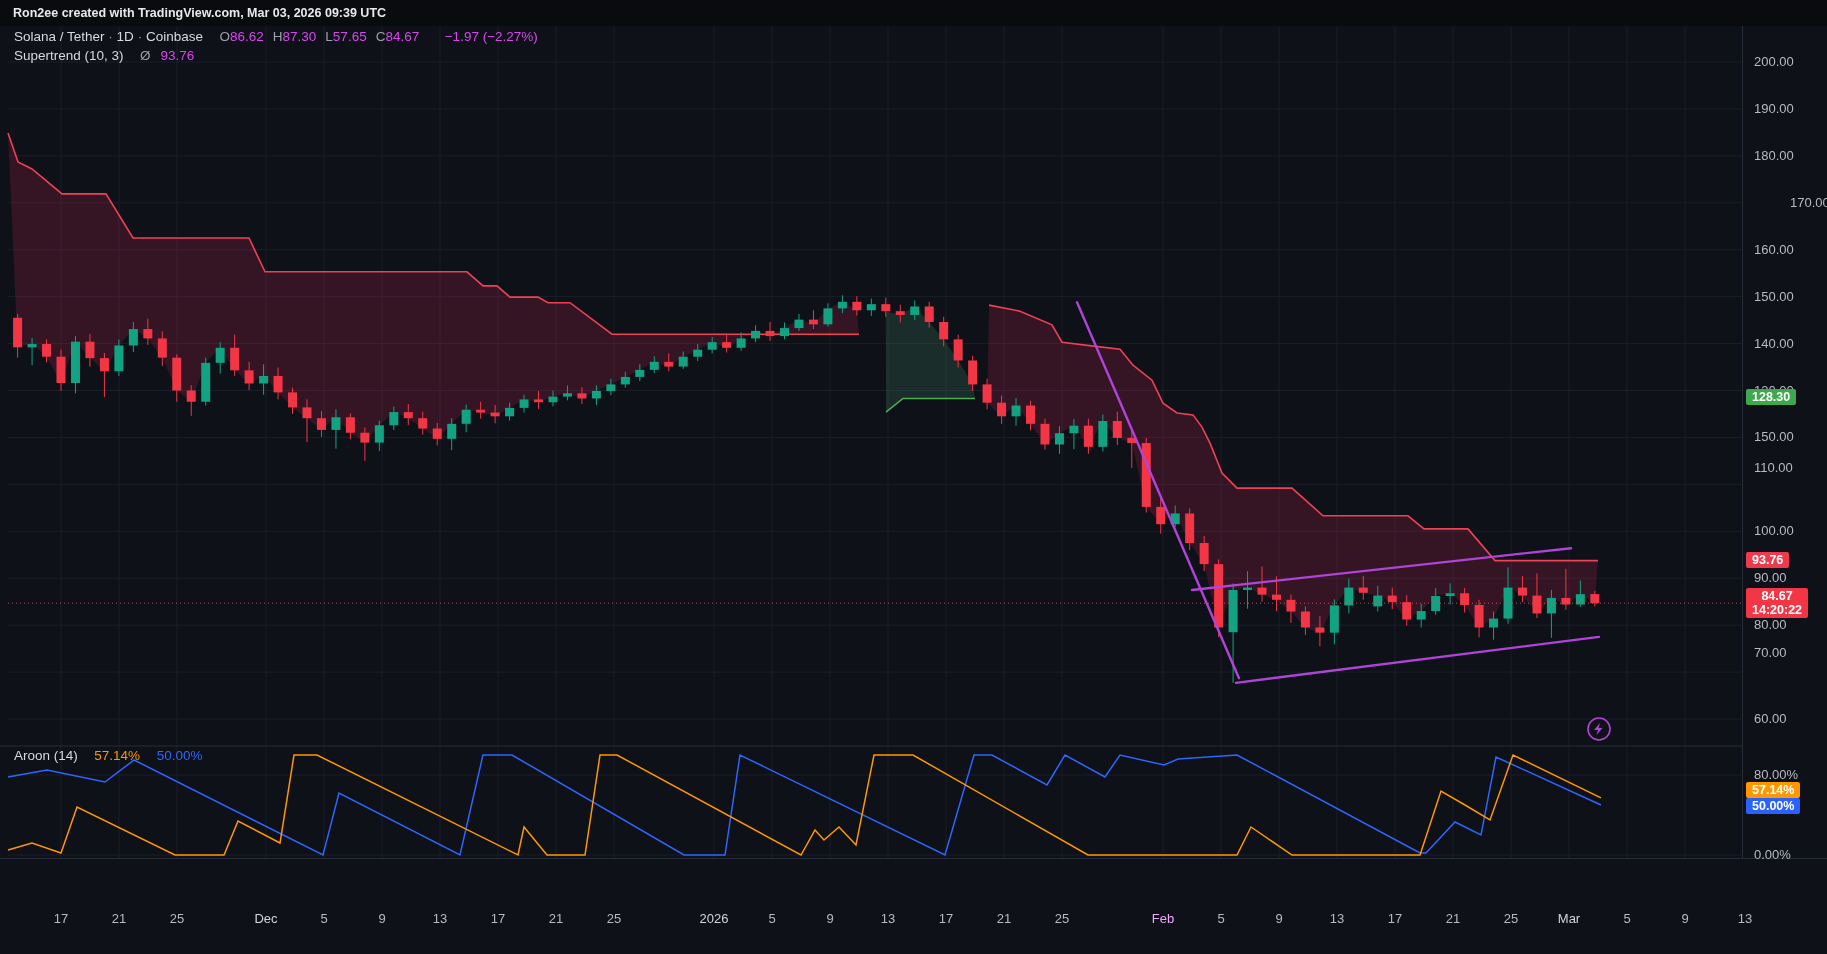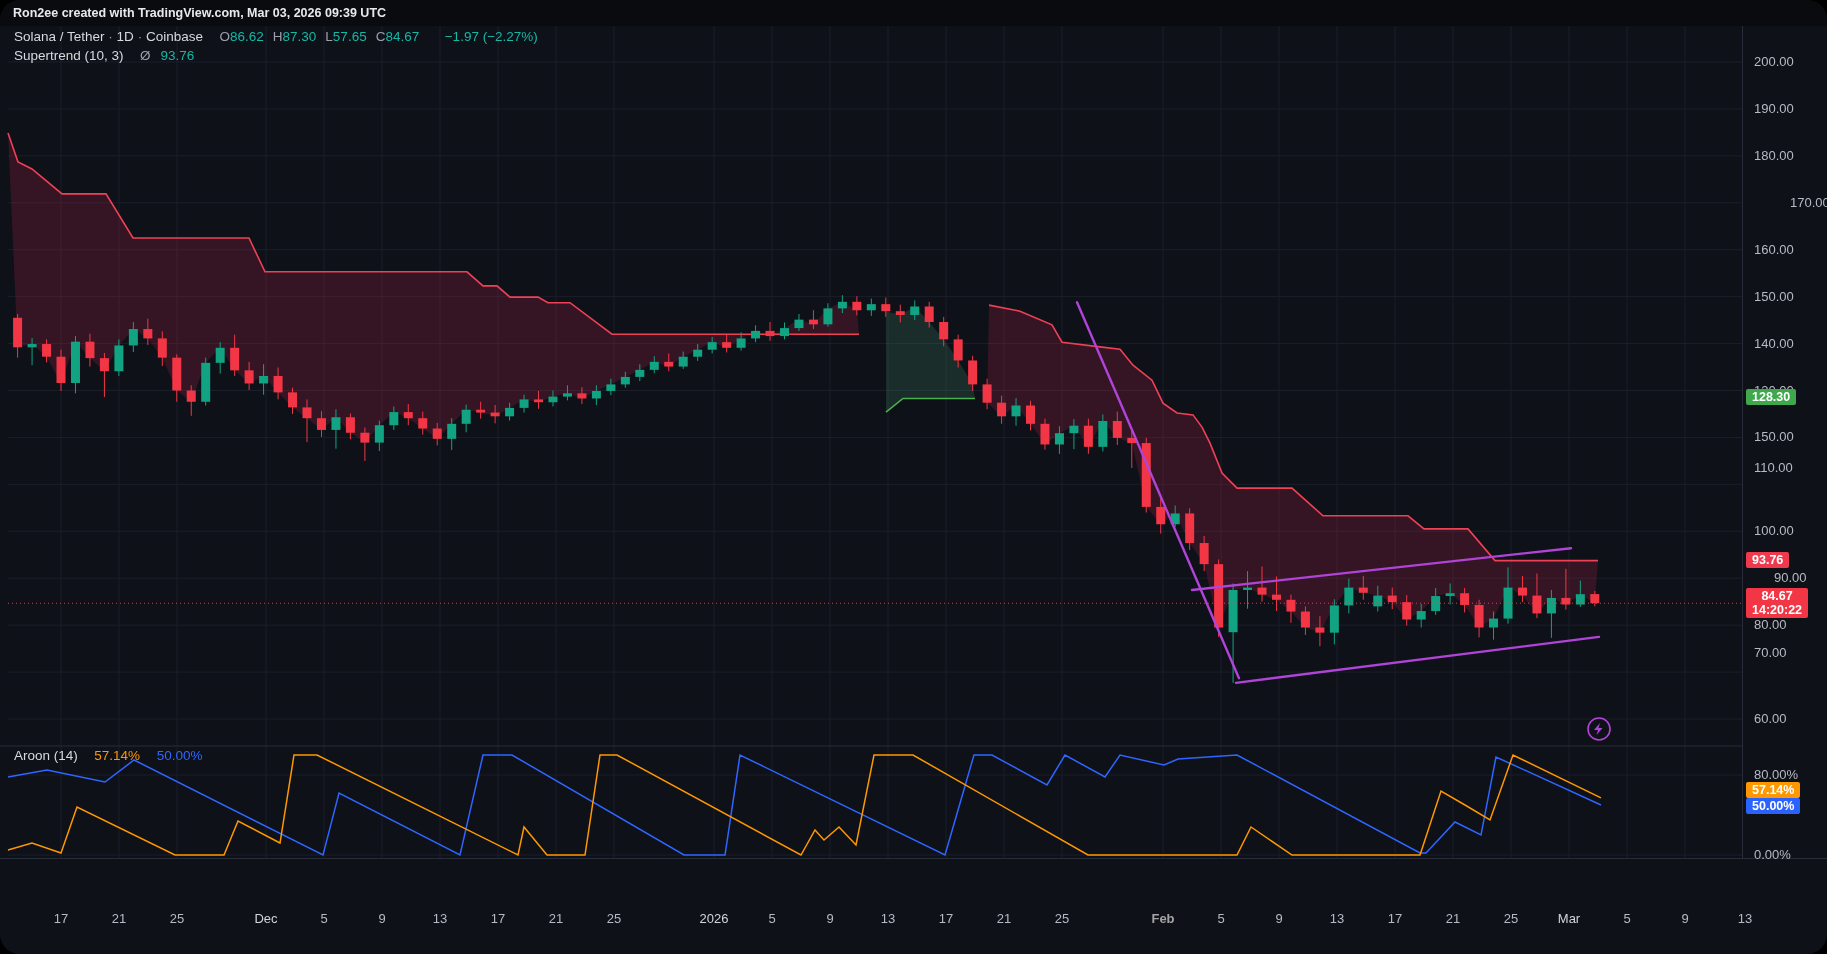--- a/index.html
+++ b/index.html
@@ -1,23 +1,23 @@
 <!DOCTYPE html>
 <html><head>
 <meta charset="utf-8">
 <style>
   html,body{margin:0;padding:0;background:#000;}
   #root{position:relative;width:1827px;height:954px;background:#0e1118;overflow:hidden;
-        font-family:"Liberation Sans",sans-serif;border-radius:20px;-webkit-font-smoothing:antialiased;}
+        font-family:"Liberation Sans",sans-serif;-webkit-font-smoothing:antialiased;}
   .hdr{position:absolute;top:0;left:0;right:0;height:26px;background:#0a0b0e;color:#e8e9eb;
        font-size:12.5px;font-weight:bold;line-height:26px;padding-left:13px;box-sizing:border-box;z-index:6;}
   #chart-svg{position:absolute;left:0;top:0;z-index:1;}
   .legend{position:absolute;left:14px;z-index:5;font-size:13.5px;color:#d6d9de;white-space:nowrap;}
   .legend .dim{color:#9ba0ab;}
-  .legend .neg{color:#14b8a6;}
+  .legend .neg{color:#d946ef;}
   .legend .gap{display:inline-block;width:9px;}
   .axis-panel{position:absolute;left:1742px;top:26px;width:85px;height:832px;background:#0e1118;
               border-left:1px solid #272c39;box-sizing:border-box;z-index:2;}
   .plabel{position:absolute;left:1754px;color:#b7bac2;font-size:13px;z-index:3;}
   .badge{position:absolute;left:1746px;color:#fff;font-size:12.5px;font-weight:bold;
          padding:1px 6px;border-radius:2px;z-index:4;text-align:center;white-space:nowrap;}
   .tlabel{position:absolute;top:911px;color:#b7bac2;font-size:13px;transform:translateX(-50%);z-index:3;}
   .tsep{position:absolute;left:0;right:0;top:858px;height:0;border-top:1px solid #272c39;z-index:3;}
   .footer{position:absolute;left:0;right:0;top:890px;height:64px;background:#212225;z-index:6;}
   .footer .brand{position:absolute;left:82px;top:0;height:64px;line-height:64px;
@@ -351,21 +351,21 @@
       <div class="plabel" style="top: 100.929px;">190.00</div>
       <div class="plabel" style="top: 147.858px;">180.00</div>
       <div class="plabel" style="top: 194.787px; margin-left: 36px;">170.00</div>
       <div class="plabel" style="top: 241.716px;">160.00</div>
       <div class="plabel" style="top: 288.645px;">150.00</div>
       <div class="plabel" style="top: 335.574px;">140.00</div>
       <div class="plabel" style="top: 382.503px;">130.00</div>
       <div class="plabel" style="top: 429.432px;">150.00</div>
       <div class="plabel" style="top: 460px;">110.00</div>
       <div class="plabel" style="top: 523.29px;">100.00</div>
-      <div class="plabel" style="top: 570.219px; margin-left: 20px;">90.00</div>
+      <div class="plabel" style="top: 570.219px;">90.00</div>
       <div class="plabel" style="top: 617.148px;">80.00</div>
       <div class="plabel" style="top: 645px;">70.00</div>
       <div class="plabel" style="top: 711.006px;">60.00</div>
       <div class="plabel" style="top: 767px;">80.00%</div>
       <div class="plabel" style="top: 847px;">0.00%</div>
       <div class="badge" style="top: 389.481px; background: rgb(63, 168, 76);">
         <div>128.30</div>
       </div>
       <div class="badge" style="top: 551.574px; background: rgb(239, 58, 78);">
         <div>93.76</div>
@@ -386,21 +386,21 @@
       <div class="tlabel" style="left: 498px;">17</div>
       <div class="tlabel" style="left: 556px;">21</div>
       <div class="tlabel" style="left: 614px;">25</div>
       <div class="tlabel" style="left: 714px; color: rgb(210, 213, 219);">2026</div>
       <div class="tlabel" style="left: 772px;">5</div>
       <div class="tlabel" style="left: 830px;">9</div>
       <div class="tlabel" style="left: 888px;">13</div>
       <div class="tlabel" style="left: 946px;">17</div>
       <div class="tlabel" style="left: 1004px;">21</div>
       <div class="tlabel" style="left: 1062px;">25</div>
-      <div class="tlabel" style="left: 1163px; color: #a3a3a3; font-weight: bold;">Feb</div>
+      <div class="tlabel" style="left: 1163px; color: #f0abfc;">Feb</div>
       <div class="tlabel" style="left: 1221px;">5</div>
       <div class="tlabel" style="left: 1279px;">9</div>
       <div class="tlabel" style="left: 1337px;">13</div>
       <div class="tlabel" style="left: 1395px;">17</div>
       <div class="tlabel" style="left: 1453px;">21</div>
       <div class="tlabel" style="left: 1511px;">25</div>
       <div class="tlabel" style="left: 1569px; color: rgb(210, 213, 219);">Mar</div>
       <div class="tlabel" style="left: 1627px;">5</div>
       <div class="tlabel" style="left: 1685px;">9</div>
       <div class="tlabel" style="left: 1745px;">13</div>

